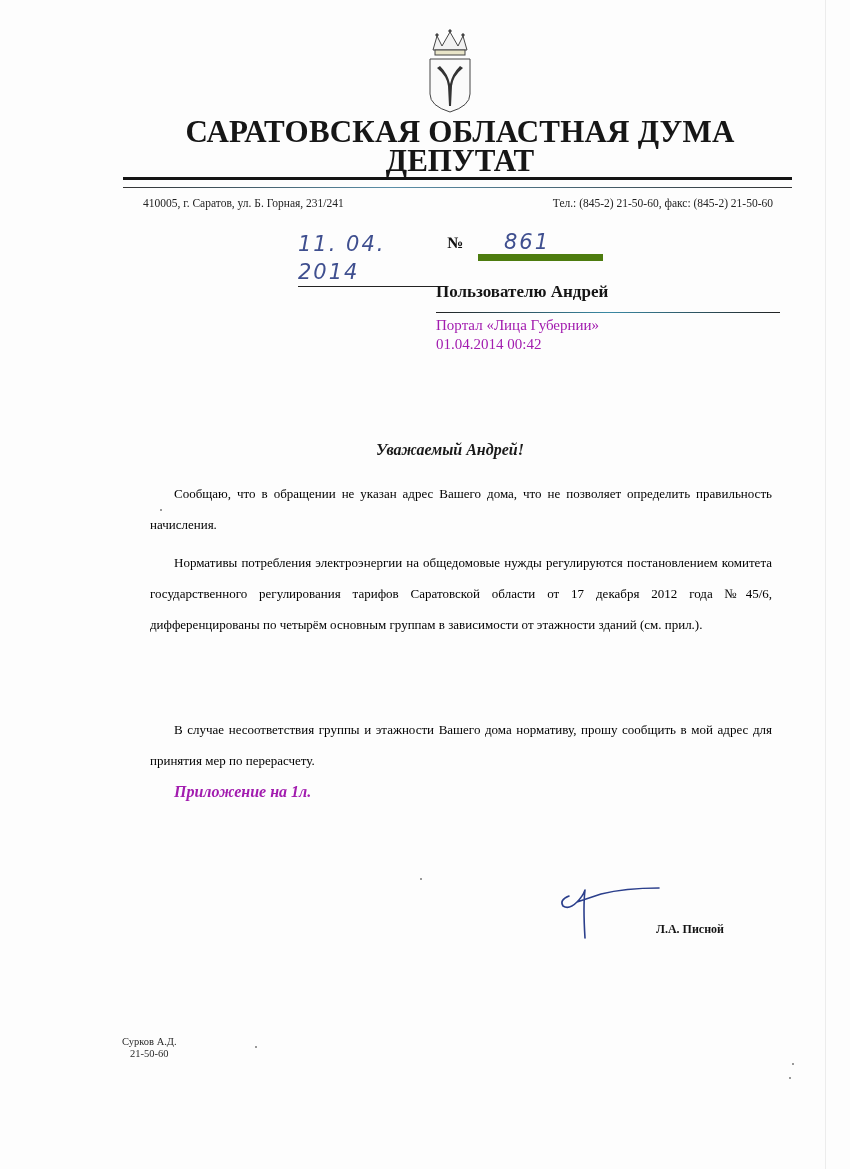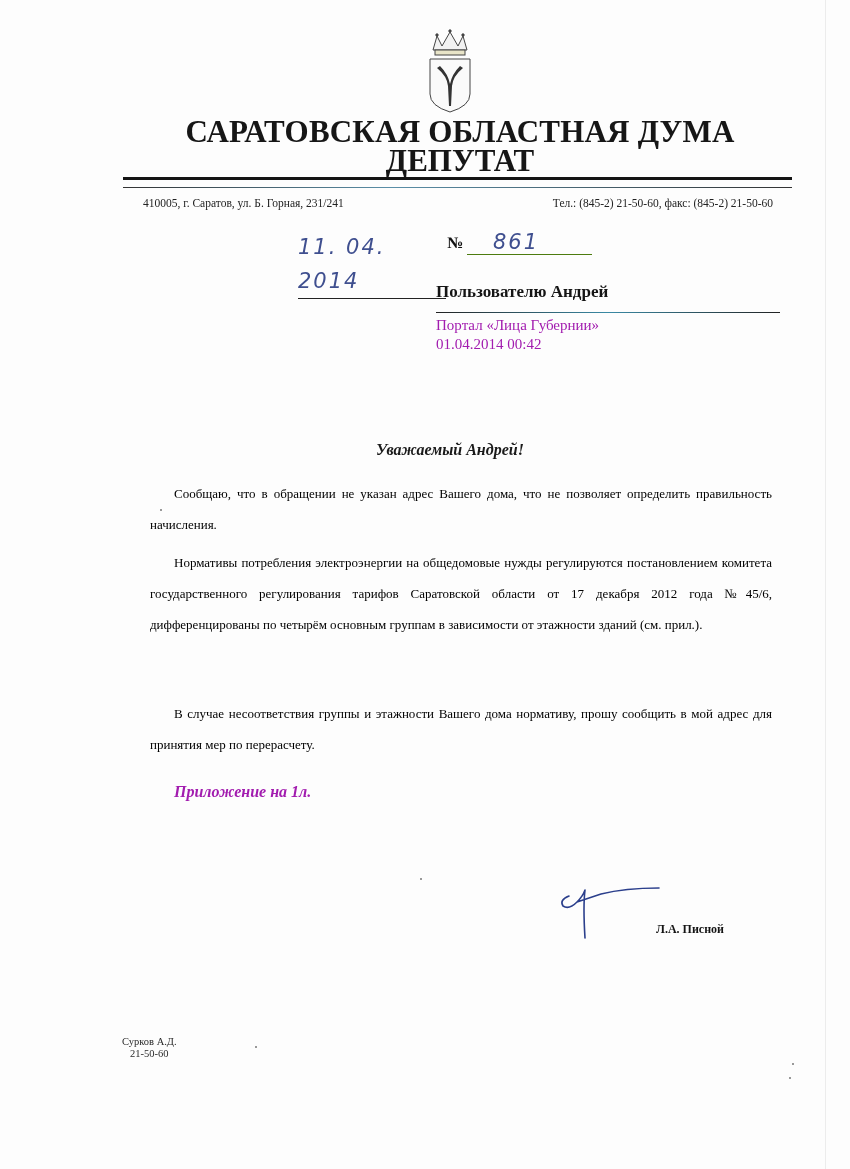--- a/index.html
+++ b/index.html
@@ -19,41 +19,41 @@
       font-weight: bold; font-size: 31px; line-height: 30px; color: #161616;
     }
     .rule-thick { position: absolute; left: 123px; top: 177px; width: 669px; height: 3px; background: #141414; }
     .rule-thin { position: absolute; left: 123px; top: 187px; width: 669px; height: 1px; background: linear-gradient(90deg,#333 0%, #5a8fa8 40%, #333 100%); }
     .addr { position: absolute; left: 127px; top: 197px; font-size: 11.5px; color: #222; margin-left: 16px; }
     .phone { position: absolute; right: 77px; top: 197px; font-size: 11.5px; color: #222; }
     .reg-line {
       position: absolute; top: 230px; font-family: "DejaVu Sans", sans-serif; font-style: italic;
       color: #3f4f8f; font-size: 21px; letter-spacing: 2px;
     }
-    .reg-date { left: 298px; width: 148px; border-bottom: 1px solid #222; text-align: left; line-height: 34px; }
+    .reg-date { left: 298px; width: 148px; border-bottom: 1px solid #222; text-align: left; line-height: 28px; }
     .reg-no-label {
       position: absolute; left: 447px; top: 234px; font-family: "Liberation Serif", serif; font-weight: bold;
       font-size: 16px; color: #111;
     }
-    .reg-number { left: 467px; width: 125px; border-bottom: 1px solid #4d7c0f; padding-left: 26px; box-sizing: border-box; line-height: 24px; font-style: italic; }
+    .reg-number { left: 478px; width: 125px; border-bottom: 7px solid #4d7c0f; padding-left: 26px; box-sizing: border-box; line-height: 24px; font-style: italic; }
     .recipient { position: absolute; left: 436px; top: 282px; font-weight: bold; font-size: 17px; color: #151515; text-align: center; }
     .recipient-rule { position: absolute; left: 436px; top: 312px; width: 344px; height: 1px; background: linear-gradient(90deg,#222 0%, #3a8aa5 50%, #222 100%); }
     .portal { position: absolute; left: 436px; top: 316px; font-size: 15px; line-height: 19px; color: #a21caf; }
     .greeting {
       position: absolute; left: 150px; width: 600px; top: 441px; text-align: center;
       font-weight: bold; font-style: italic; font-size: 16px; color: #1a1a1a;
     }
     .body-text {
       position: absolute; left: 150px; width: 622px; font-size: 13px; line-height: 31px;
       text-align: justify; color: #000000;
     }
     .para { text-indent: 24px; margin: 0 0 0 0; text-align: justify; text-align-last: left; }
     .p1 { top: 478px; }
     .p2 { top: 547px; }
-    .p3 { top: 698px; }
+    .p3 { top: 714px; }
     .attachment {
       position: absolute; left: 174px; top: 783px; font-weight: bold; font-style: italic; font-size: 16px; color: #a21caf;
     }
     .signature { position: absolute; left: 555px; top: 882px; width: 110px; height: 60px; }
     .signer { position: absolute; left: 656px; top: 922px; font-weight: bold; font-size: 12px; color: #151515; }
     .executor { position: absolute; left: 122px; top: 1036px; font-size: 10.5px; line-height: 12px; color: #2a2a2a; text-align: center; }
     .speck { position: absolute; width: 2px; height: 2px; background: #777; border-radius: 1px; }
   </style>
 </head>
 <body>

